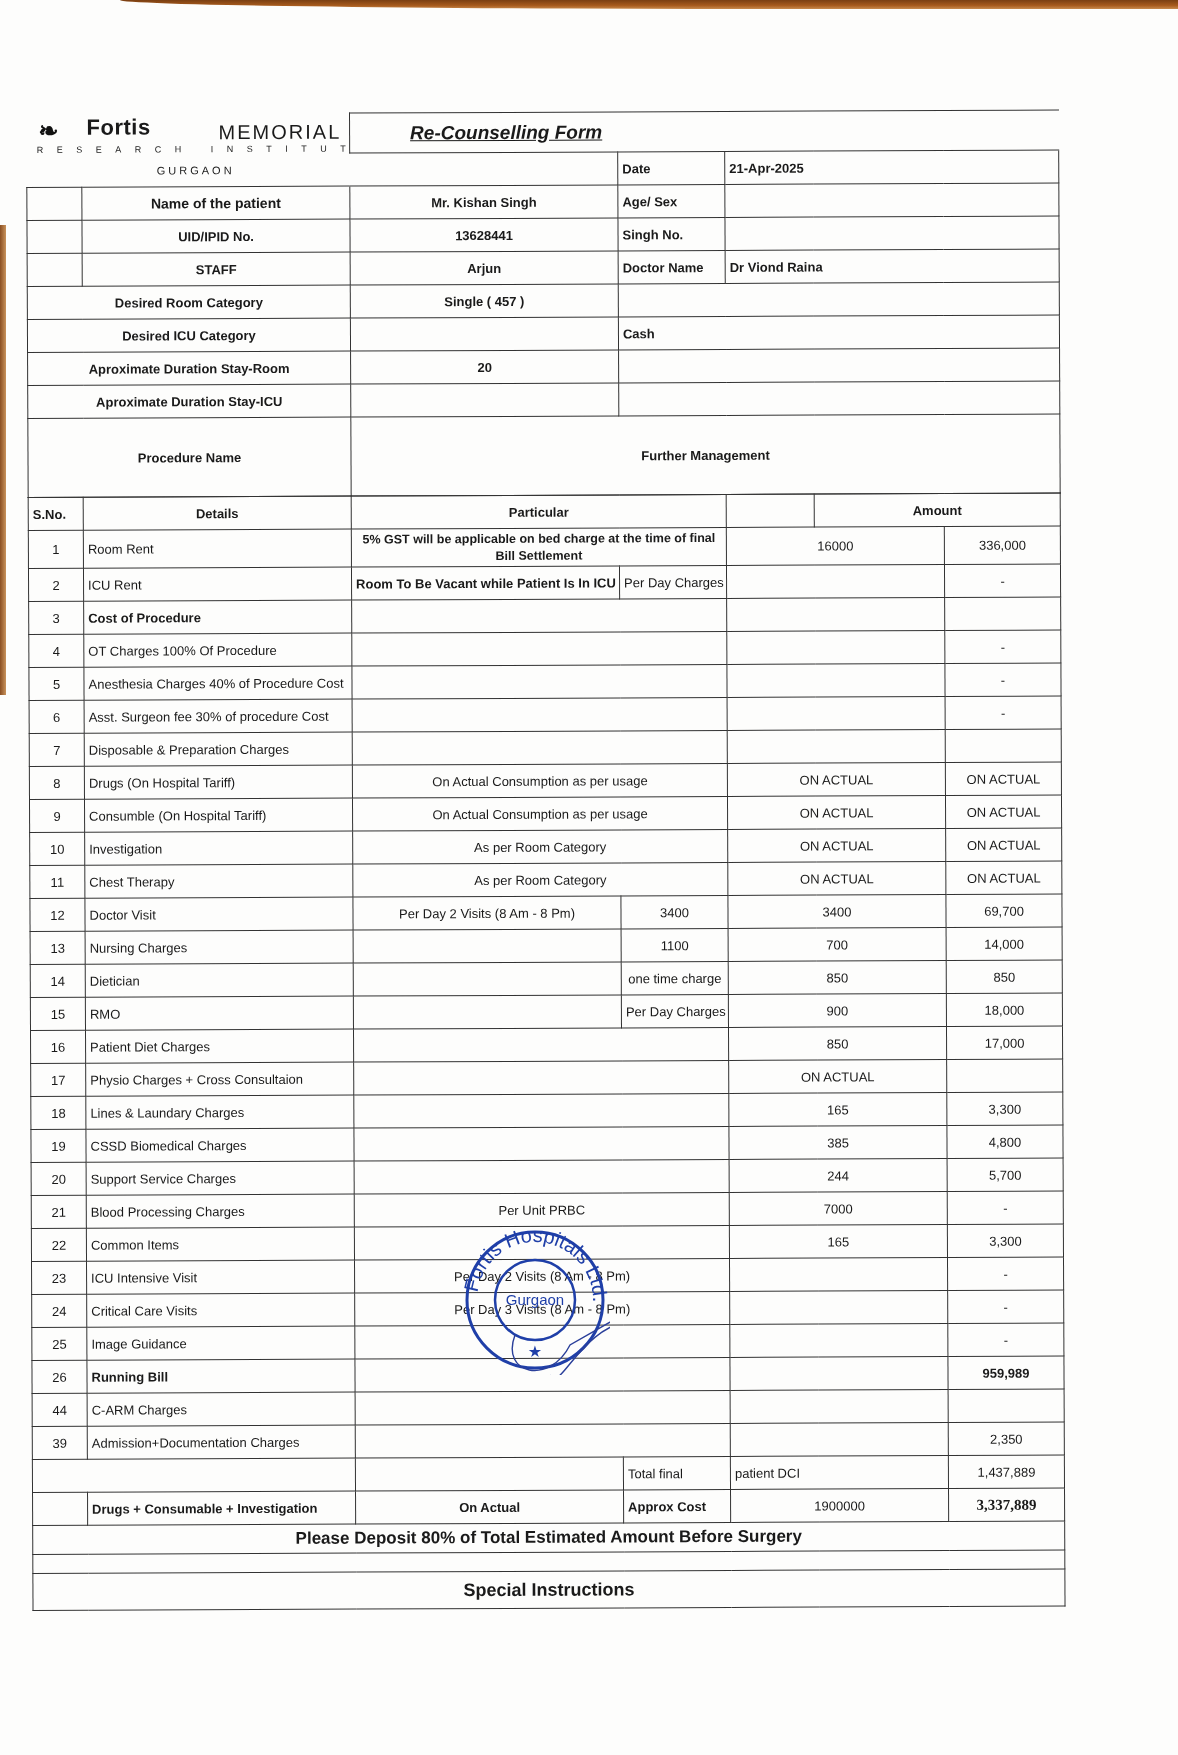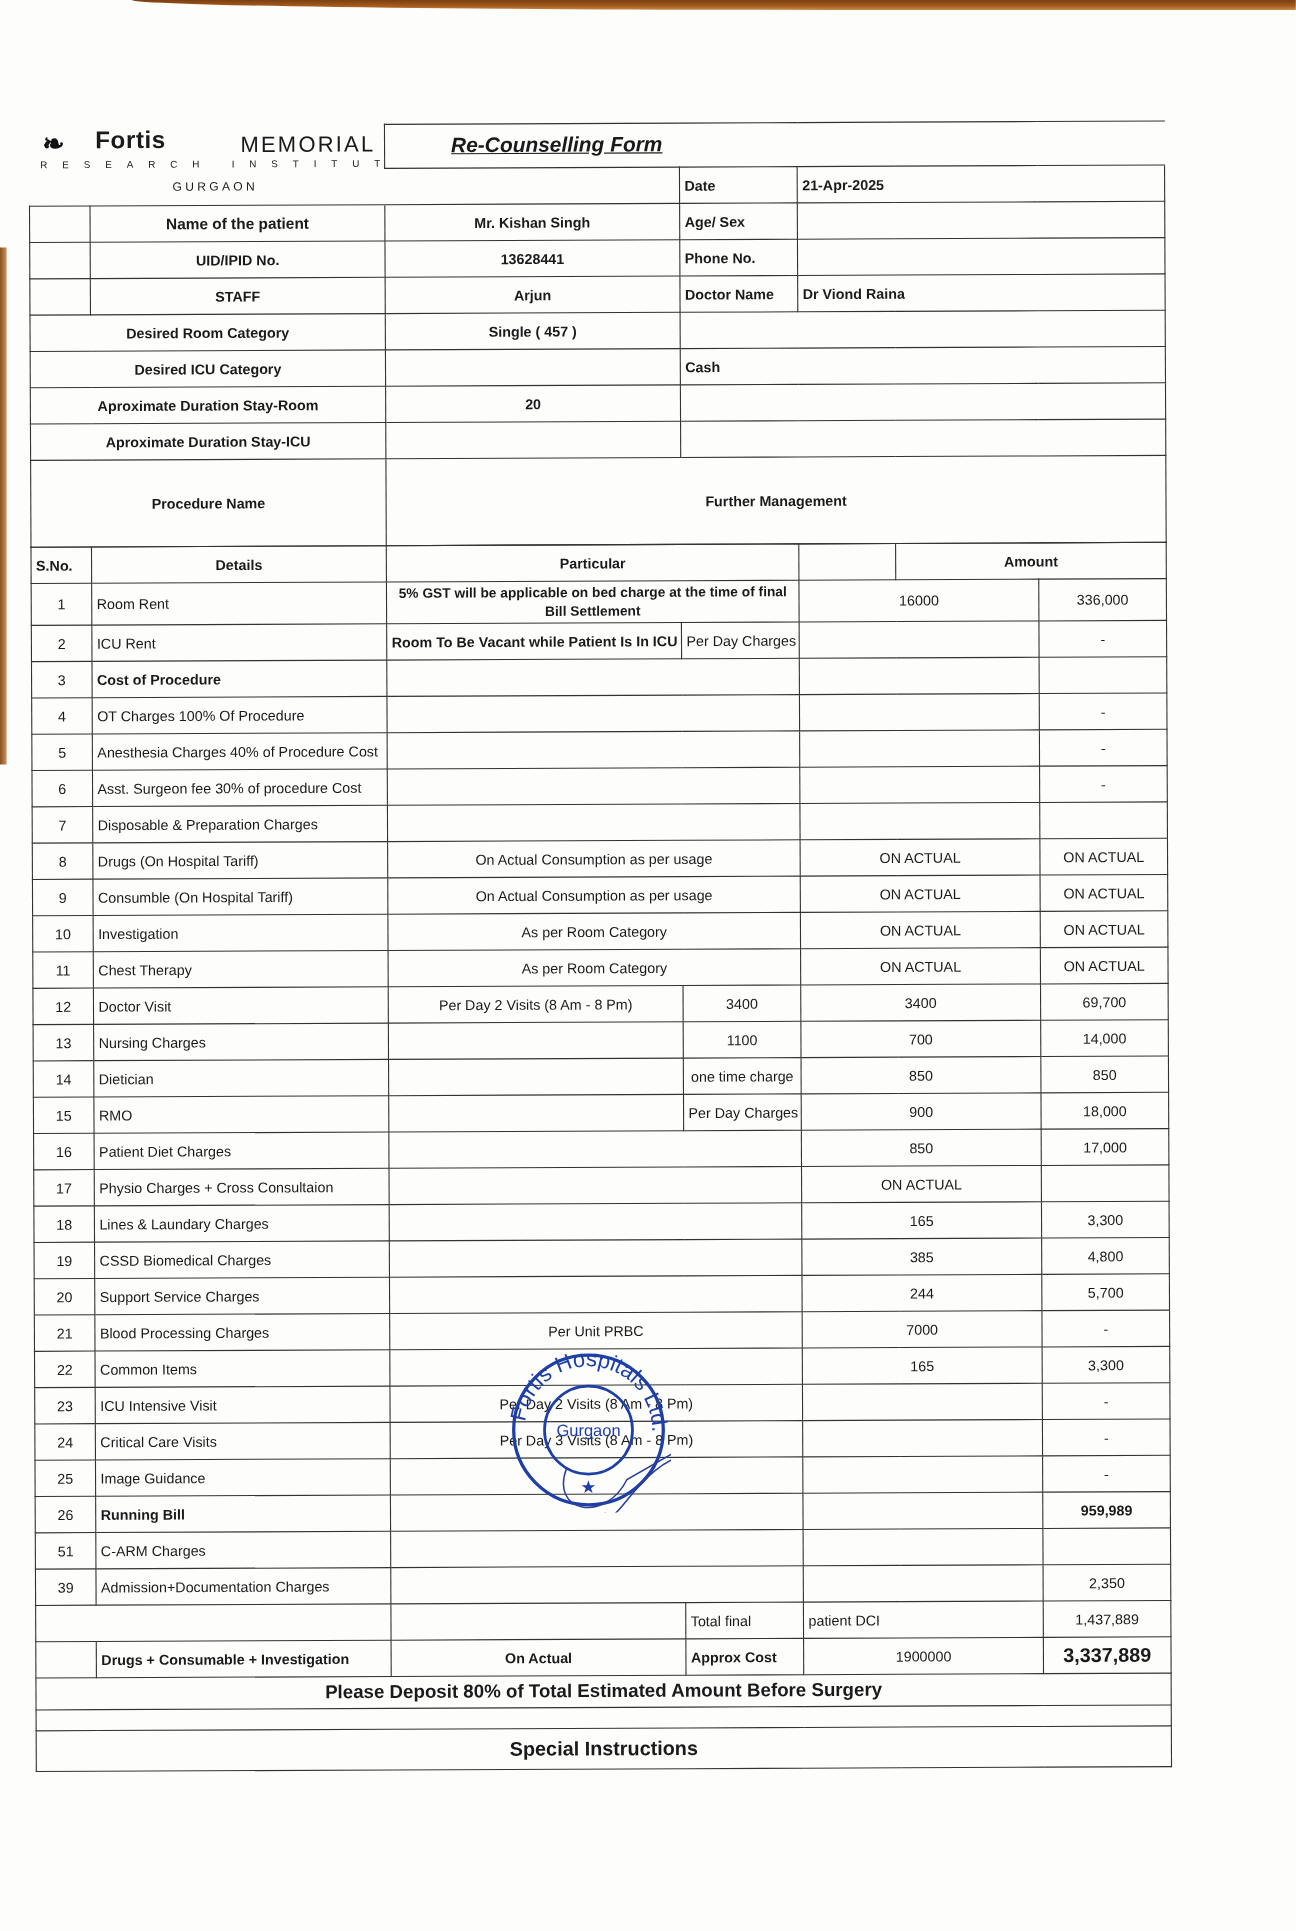--- a/index.html
+++ b/index.html
@@ -34,21 +34,21 @@
   .logo .mark { position: absolute; left: 8px; top: 2px; font-size: 24px; font-weight: bold; color: #111; }
   .logo .name { position: absolute; left: 56px; top: 0; font-size: 22px; font-weight: bold; letter-spacing: 0.5px; }
   .logo .memorial { position: absolute; left: 188px; top: 7px; font-size: 20px; letter-spacing: 2px; }
   .logo .rsi { position: absolute; left: 6px; top: 30px; font-size: 9px; letter-spacing: 13.5px; }
   .gurgaon { font-size: 11px; letter-spacing: 3px; padding-left: 130px; height: 18px; }
   .form-title { font-weight: bold; font-style: italic; text-decoration: underline; font-size: 19px; padding-left: 60px; }
   .proc-row td { height: 78px; }
   .notice { font-weight: bold; font-size: 17px; text-align: center; height: 28px; }
   .special { font-weight: bold; font-size: 18px; text-align: center; height: 36px; }
   .blank-row { height: 18px; }
-  .grand { font-weight: bold; font-size: 18px; }
+  .grand { font-weight: bold; font-size: 15px; font-family: Liberation Serif, serif; }
   .stamp { position: absolute; left: 460px; top: 1225px; width: 150px; height: 150px; pointer-events: none; }
 </style>
 </head>
 <body>
 
 <div class="wood-top"></div>
 <div class="wood-left"></div>
 
 <div class="sheet">
   <table>
@@ -83,21 +83,21 @@
       <td></td>
       <td class="b c" style="font-size:14px">Name of the patient</td>
       <td class="b c">Mr. Kishan Singh</td>
       <td class="b">Age/ Sex</td>
       <td colspan="3"></td>
     </tr>
     <tr>
       <td></td>
       <td class="b c">UID/IPID No.</td>
       <td class="b c">13628441</td>
-      <td class="b">Phone No.</td>
+      <td class="b">Singh No.</td>
       <td colspan="3"></td>
     </tr>
     <tr>
       <td></td>
       <td class="b c">STAFF</td>
       <td class="b c">Arjun</td>
       <td class="b">Doctor Name</td>
       <td colspan="3" class="b">Dr Viond Raina</td>
     </tr>
     <tr>
@@ -328,21 +328,21 @@
           <td class="r">-</td>
         </tr>
         <tr>
           <td class="c">26</td>
           <td class="l b">Running Bill</td>
           <td class="c" colspan="2"></td>
           <td class="c" colspan="2"></td>
           <td class="r b">959,989</td>
         </tr>
         <tr>
-          <td class="c">51</td>
+          <td class="c">44</td>
           <td class="l">C-ARM Charges</td>
           <td class="c" colspan="2"></td>
           <td class="c" colspan="2"></td>
           <td class="r"></td>
         </tr>
         <tr>
           <td class="c">39</td>
           <td class="l">Admission+Documentation Charges</td>
           <td class="c" colspan="2"></td>
           <td class="c" colspan="2"></td>

